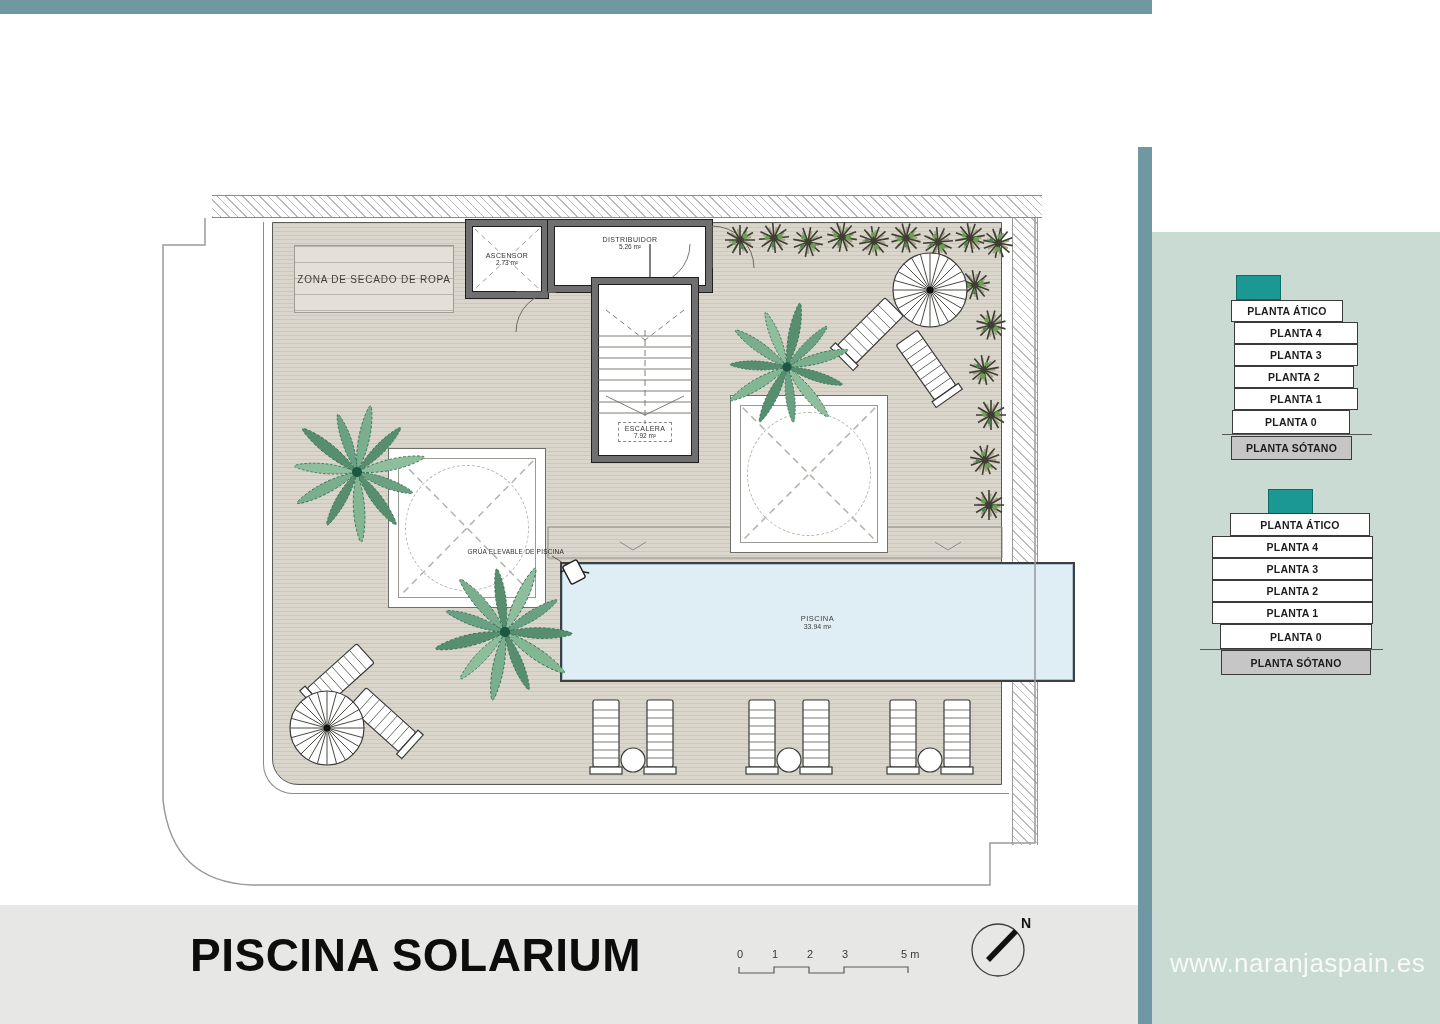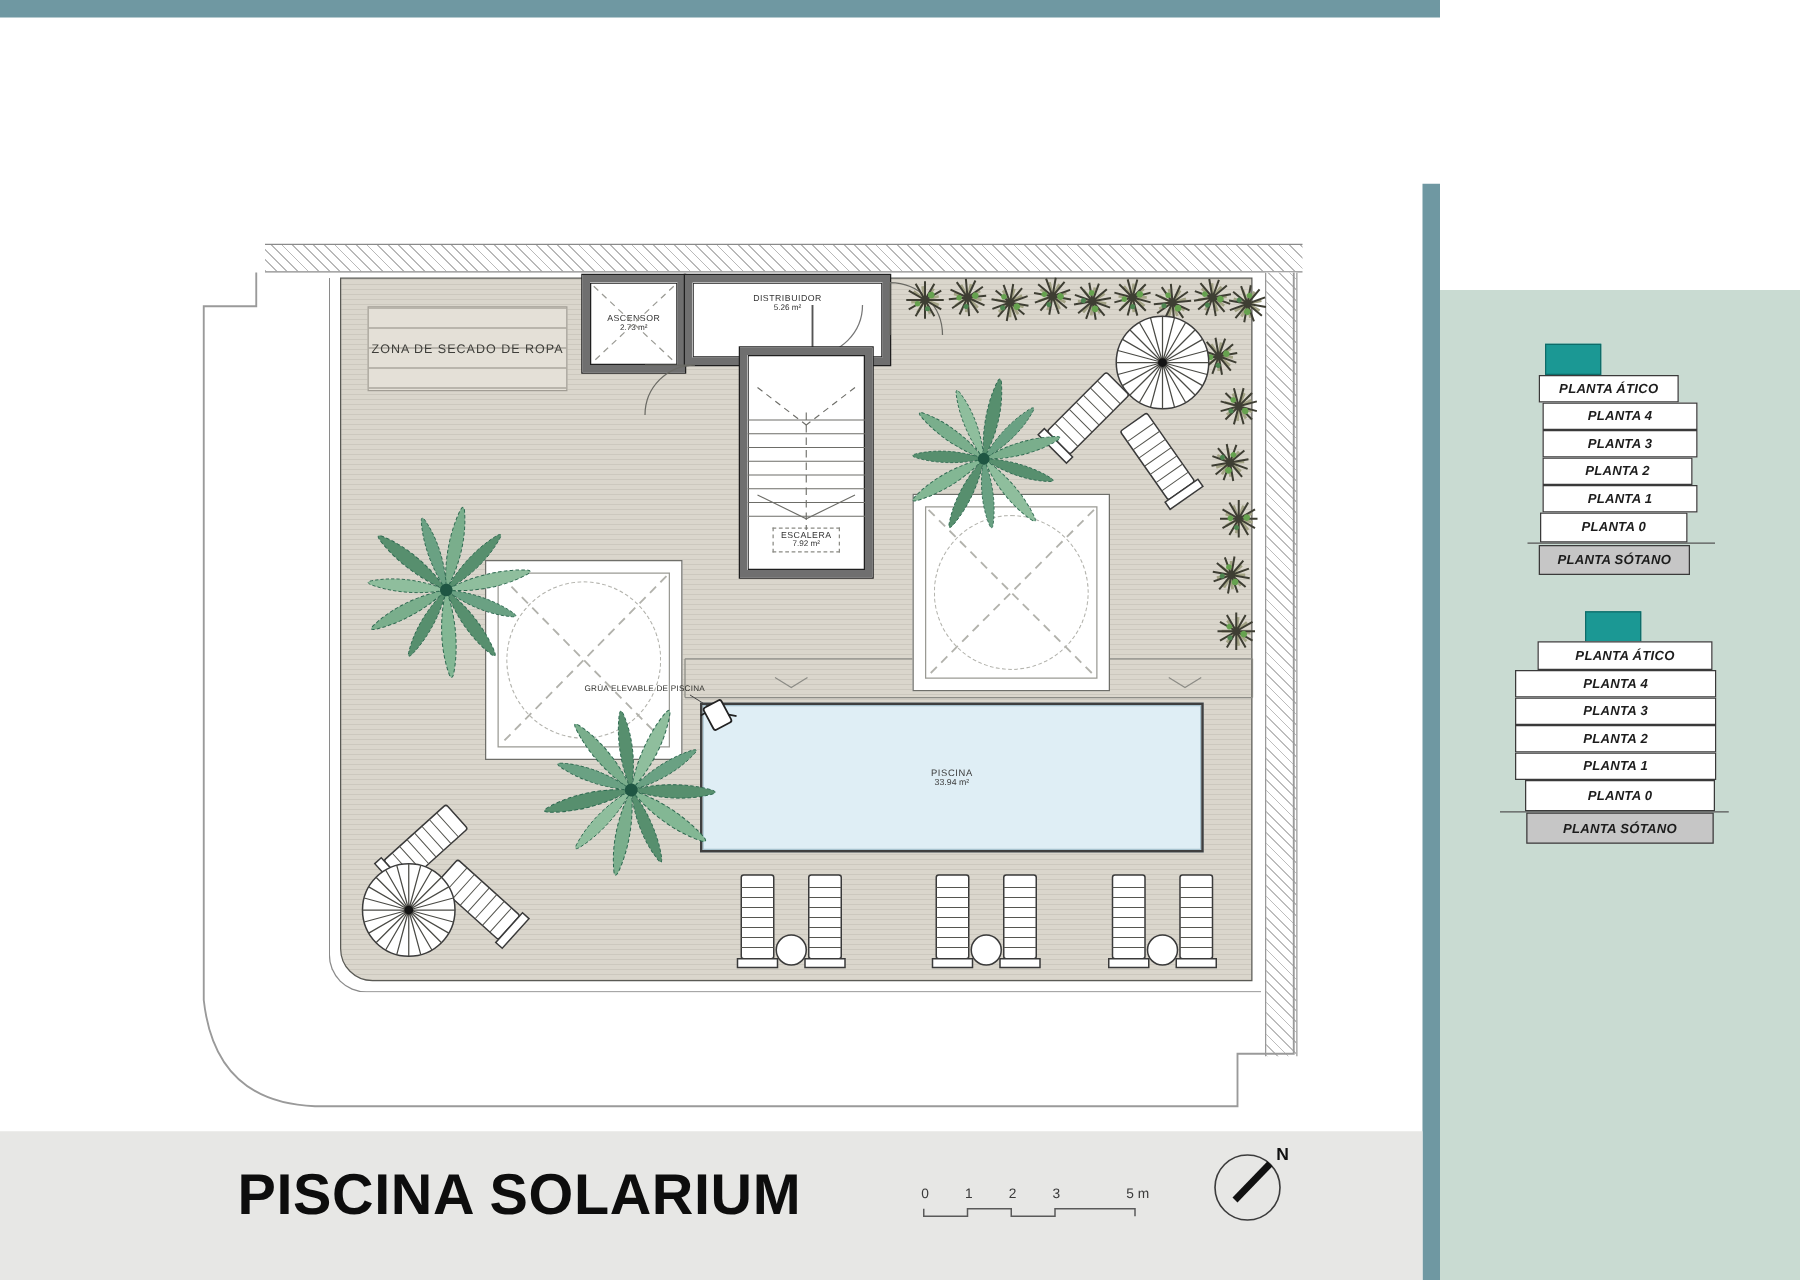--- a/index.html
+++ b/index.html
@@ -32,21 +32,21 @@
     border:1px solid #a19d94; display:flex; align-items:center; justify-content:center; }
   .zona span { font-size:10px; letter-spacing:.8px; color:#3e3e3a; }
 
   .skylight { background:#fff; border:1px solid #6f6f6a; }
   .sky-left  { left:388px; top:448px; width:158px; height:160px; }
   .sky-right { left:730px; top:395px; width:158px; height:158px; }
   .sky-inner { position:absolute; inset:9px; border:1px solid #9a9a94; }
   .sky-circle{ position:absolute; inset:16px; border:1.5px dashed #b6b6b0; border-radius:50%; }
   .skylight svg { position:absolute; inset:0; width:100%; height:100%; }
 
-  .pool { left:560px; top:562px; width:403px; height:120px; background:#dfeef5;
+  .pool { left:560px; top:562px; width:515px; height:120px; background:#dfeef5;
     border:2px solid #3f3f3f; box-shadow:inset 0 0 0 1px #a8c3cf;
     display:flex; flex-direction:column; align-items:center; justify-content:center; }
   .pool .nm { font-size:7.5px; color:#3c3c3c; letter-spacing:.5px; }
   .pool .ar { font-size:7px; color:#3c3c3c; }
 
   .room { background:#fff; border:6px solid #6f6f6f;
     box-shadow:0 0 0 1px #1f1f1f, inset 0 0 0 1px #1f1f1f;
     display:flex; flex-direction:column; align-items:center; justify-content:center; }
   .room .nm { font-size:7px; color:#333; letter-spacing:.4px; }
   .room .ar { font-size:6.5px; color:#333; }
@@ -65,21 +65,21 @@
   .title { left:190px; top:928px; font-size:46px; font-weight:bold; color:#0d0d0d;
            letter-spacing:.5px; }
   #scalebar { left:733px; top:946px; width:210px; height:40px; }
   #compass  { left:966px; top:910px; width:76px; height:76px; }
   .watermark { left:1170px; top:948px; width:250px; text-align:center; font-size:26px;
     color:rgba(255,255,255,.85); letter-spacing:.5px; }
 
   
   .fl { position:absolute; background:#fff; border:1px solid #3a3a3a; display:flex;
         align-items:center; justify-content:center; font-size:10.5px; font-weight:bold;
-        color:#1c1c1c; letter-spacing:.2px;font-style:italic; }
+        color:#1c1c1c; letter-spacing:.2px; }
   .fl.gray { background:#c6c6c6; }
   .teal-block { position:absolute; background:#1b9894; border:1px solid #0e6b68; }
   .groundline { position:absolute; height:0; border-top:1px solid #555; }
 
   .s1-teal { left:1236px; top:275px; width:45px; height:25px; }
   .s1-atico{ left:1231px; top:300px; width:112px; height:22px; }
   .s1-p4   { left:1234px; top:322px; width:124px; height:22px; }
   .s1-p3   { left:1234px; top:344px; width:124px; height:22px; }
   .s1-p2   { left:1234px; top:366px; width:120px; height:22px; }
   .s1-p1   { left:1234px; top:388px; width:124px; height:22px; }
@@ -294,20 +294,21 @@
     </g>
     <path d="M6,21 v6 h35 v-6 h35 v6 h35 v-6 h64 v6" stroke="#5a5a5a" stroke-width="1.2" fill="none"></path>
   </svg>
 
   <svg id="compass" class="abs" viewBox="0 0 76 76">
     <circle cx="32" cy="40" r="26" fill="none" stroke="#3c3c3c" stroke-width="1.3"></circle>
     <line x1="22" y1="50" x2="50" y2="21" stroke="#111" stroke-width="5.5"></line>
     <text x="55" y="18" font-size="14" font-weight="bold" fill="#111" font-family="Liberation Sans, sans-serif">N</text>
   </svg>
 
+  <div class="abs watermark">www.naranjaspain.es</div>
 
   <div class="teal-block s1-teal"></div>
   <div class="fl s1-atico">PLANTA ÁTICO</div>
   <div class="fl s1-p4">PLANTA 4</div>
   <div class="fl s1-p3">PLANTA 3</div>
   <div class="fl s1-p2">PLANTA 2</div>
   <div class="fl s1-p1">PLANTA 1</div>
   <div class="fl s1-p0">PLANTA 0</div>
   <div class="groundline s1-gnd"></div>
   <div class="fl gray s1-sot">PLANTA SÓTANO</div>

